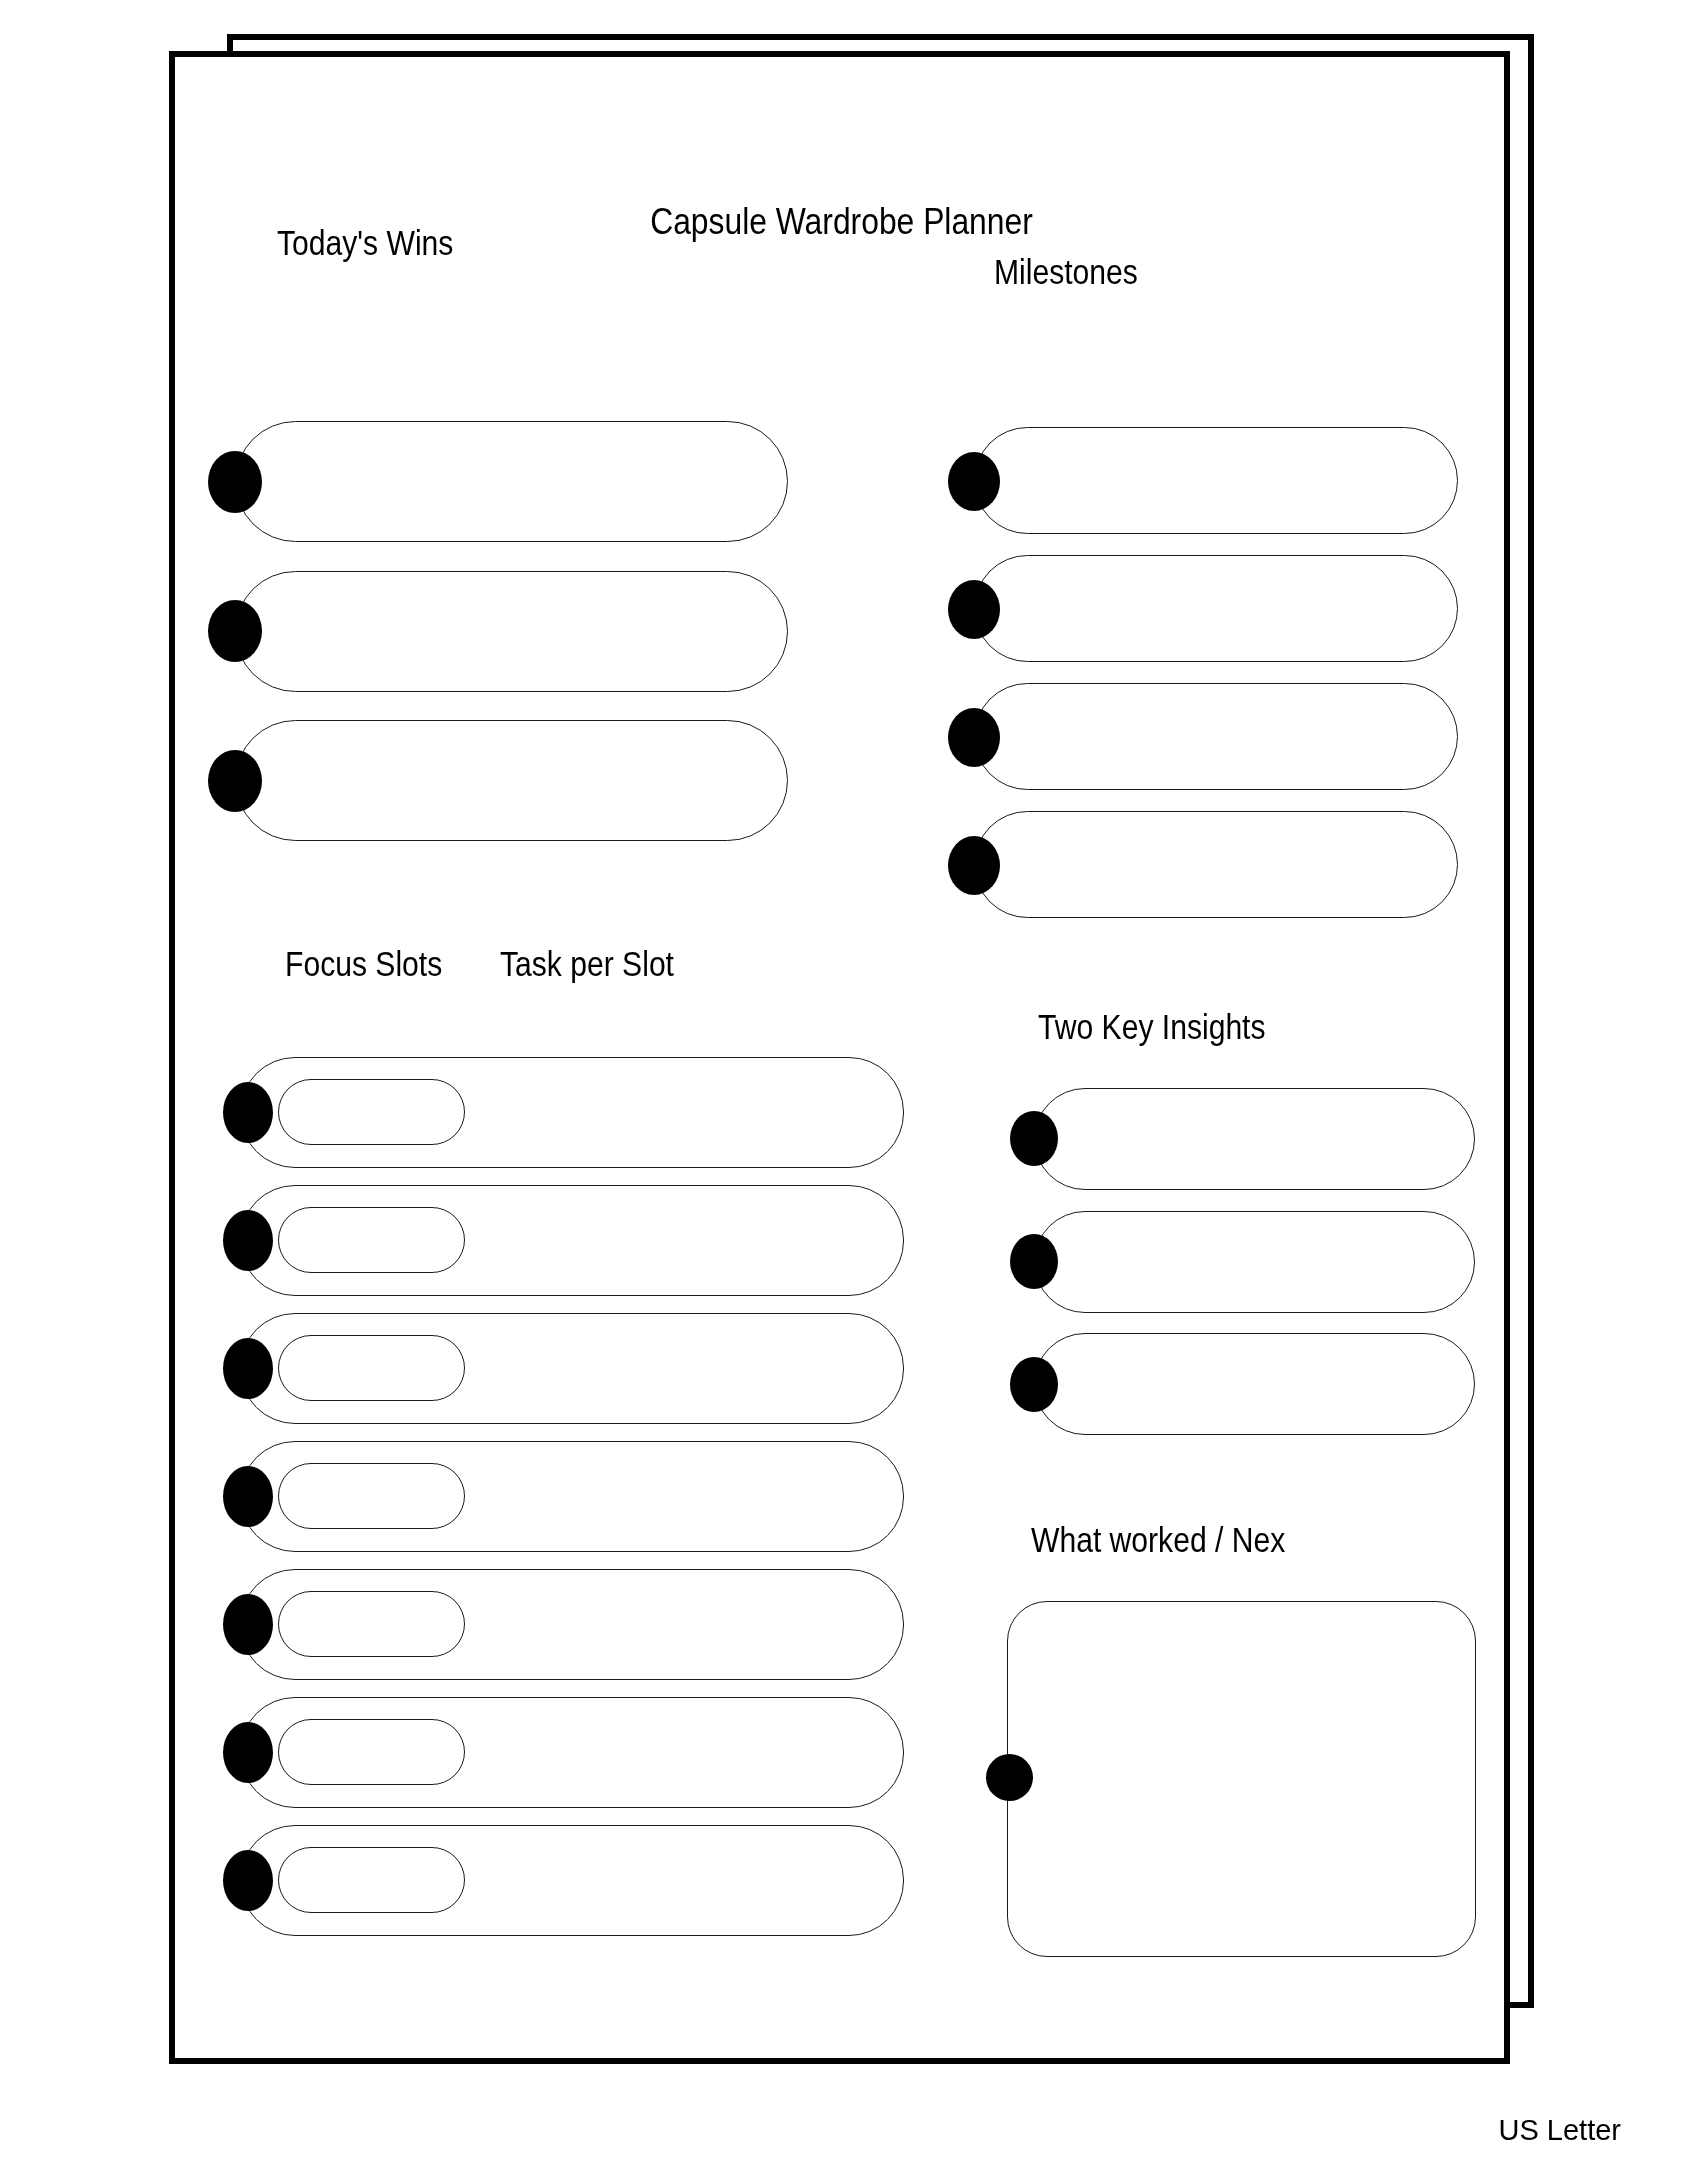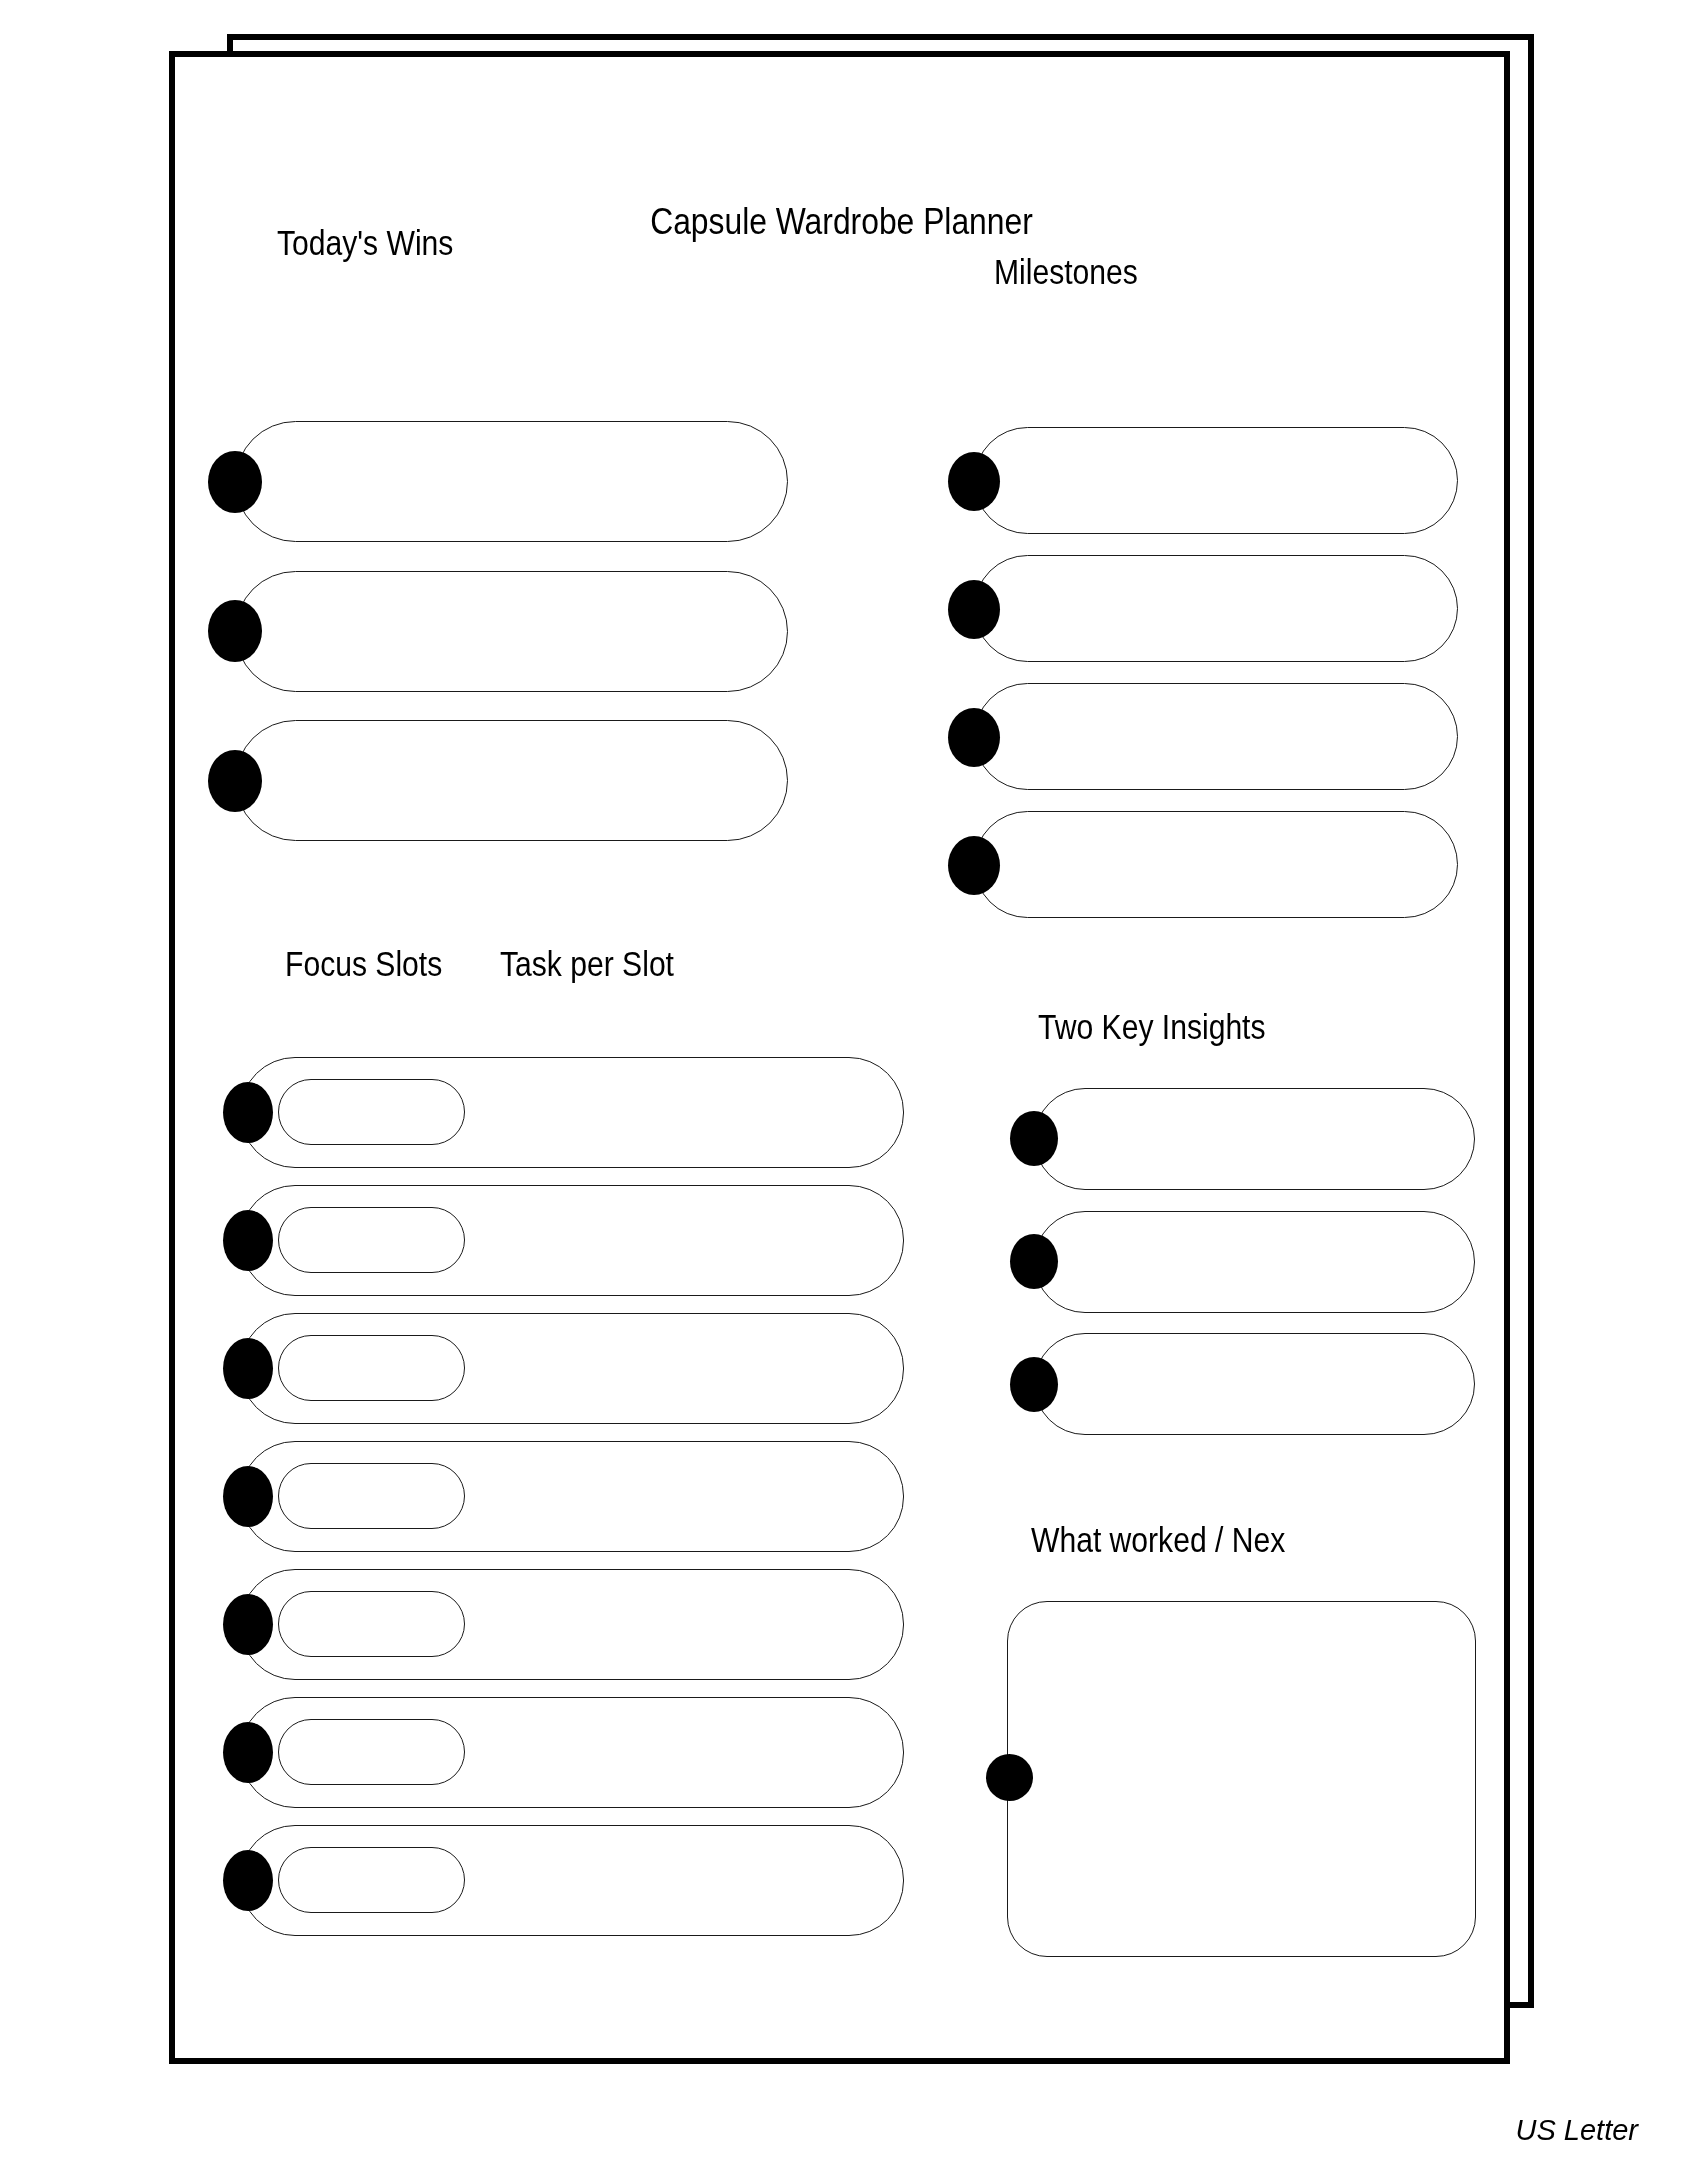--- a/index.html
+++ b/index.html
@@ -103,26 +103,25 @@
   
   .bullet {
     position: absolute;
     background: #000000;
     border-radius: 50%;
     z-index: 5;
   }
 
   .footer-note {
     position: absolute;
-    right: 45px;
+    right: 62px;
     top: 2114px;
     font-size: 29px;
     font-family: "Liberation Sans", sans-serif;
     white-space: nowrap;
-    font-style: italic;
   }
 </style>
 </head>
 <body>
 
 <div id="sheet-stack">
   <div class="sheet-back"></div>
   <div class="sheet-front"></div>
 </div>
 

